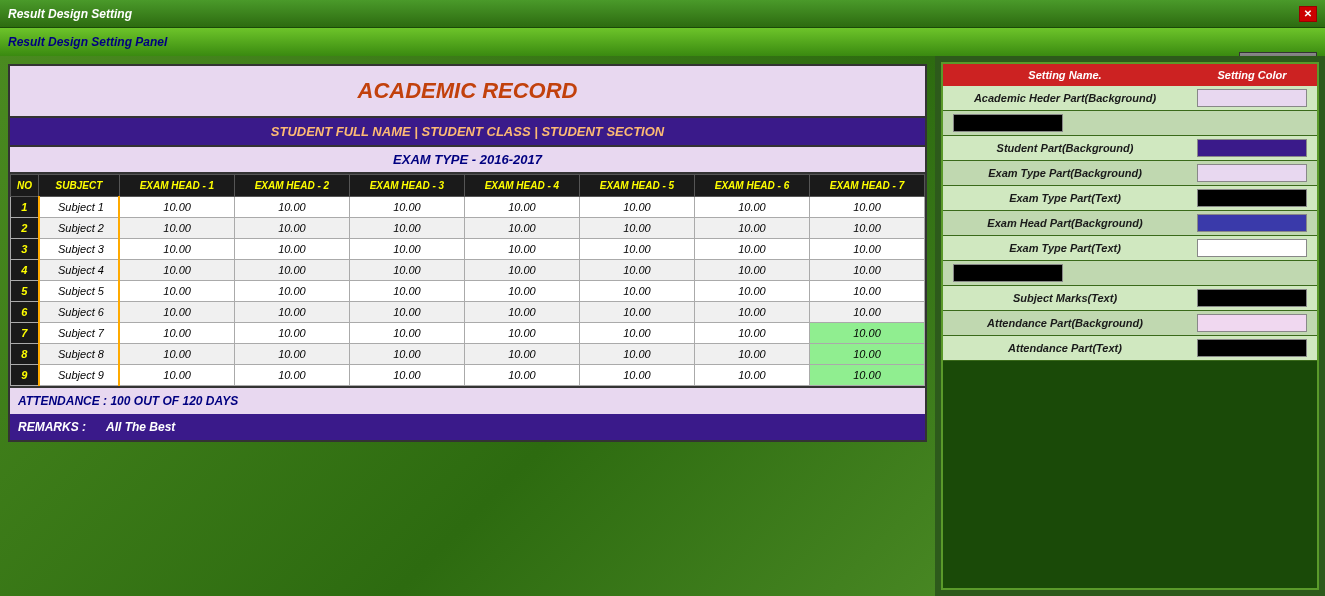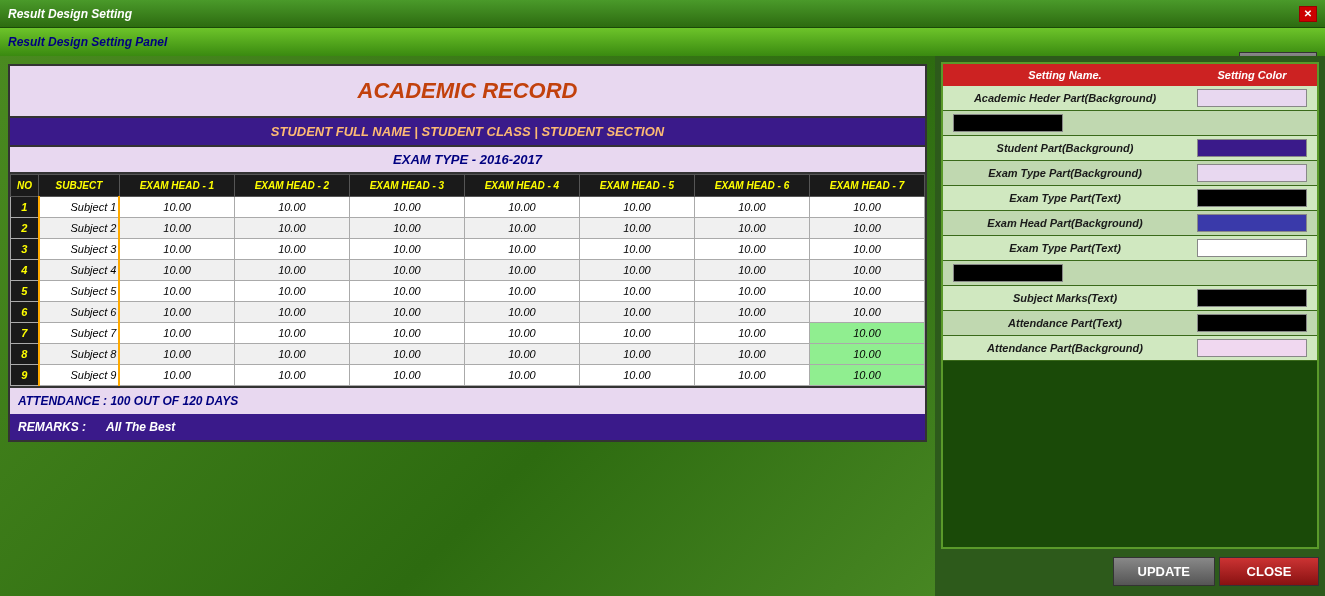--- a/index.html
+++ b/index.html
@@ -131,21 +131,21 @@
       background: white;
     }
     .marks-table td.no-col {
       background: #1a1a1a;
       color: #ffff00;
       font-weight: bold;
       border-right: 2px solid #ffaa00;
       width: 28px;
     }
     .marks-table td.subject-col {
-      text-align: right;
+      text-align: center;
       padding-left: 6px;
       background: white;
       border-right: 2px solid #ffaa00;
     }
     .marks-table tr:nth-child(odd) td { background: white; }
     .marks-table tr:nth-child(even) td { background: #f0f0f0; }
     .marks-table tr:nth-child(odd) td.no-col,
     .marks-table tr:nth-child(even) td.no-col {
       background: #1a1a1a;
       color: #ffff00;
@@ -510,33 +510,29 @@
       <div class="color-box" style="background:#000000;"></div>
     </div>
   </div>
           <div class="setting-row">
     <div class="setting-row-name">Subject Marks(Text)</div>
     <div class="setting-color-swatch">
       <div class="color-box" style="background:#000000;"></div>
     </div>
   </div>
           <div class="setting-row">
+    <div class="setting-row-name">Attendance Part(Background)</div>
+    <div class="setting-color-swatch">
+      <div class="color-box" style="background:#f0d8f0;"></div>
+    </div>
+  </div>
+          <div class="setting-row">
     <div class="setting-row-name">Attendance Part(Text)</div>
     <div class="setting-color-swatch">
       <div class="color-box" style="background:#000000;"></div>
     </div>
   </div>
-          <div class="setting-row">
-    <div class="setting-row-name">Attendance Part(Background)</div>
-    <div class="setting-color-swatch">
-      <div class="color-box" style="background:#f0d8f0;"></div>
-    </div>
-  </div>
         </div>
     </div>
 
-    <div class="bottom-buttons">
-      <button class="action-btn update">UPDATE</button>
-      <button class="action-btn close">CLOSE</button>
-    </div>
 
   </div>
 </div>
 
 </body></html>

